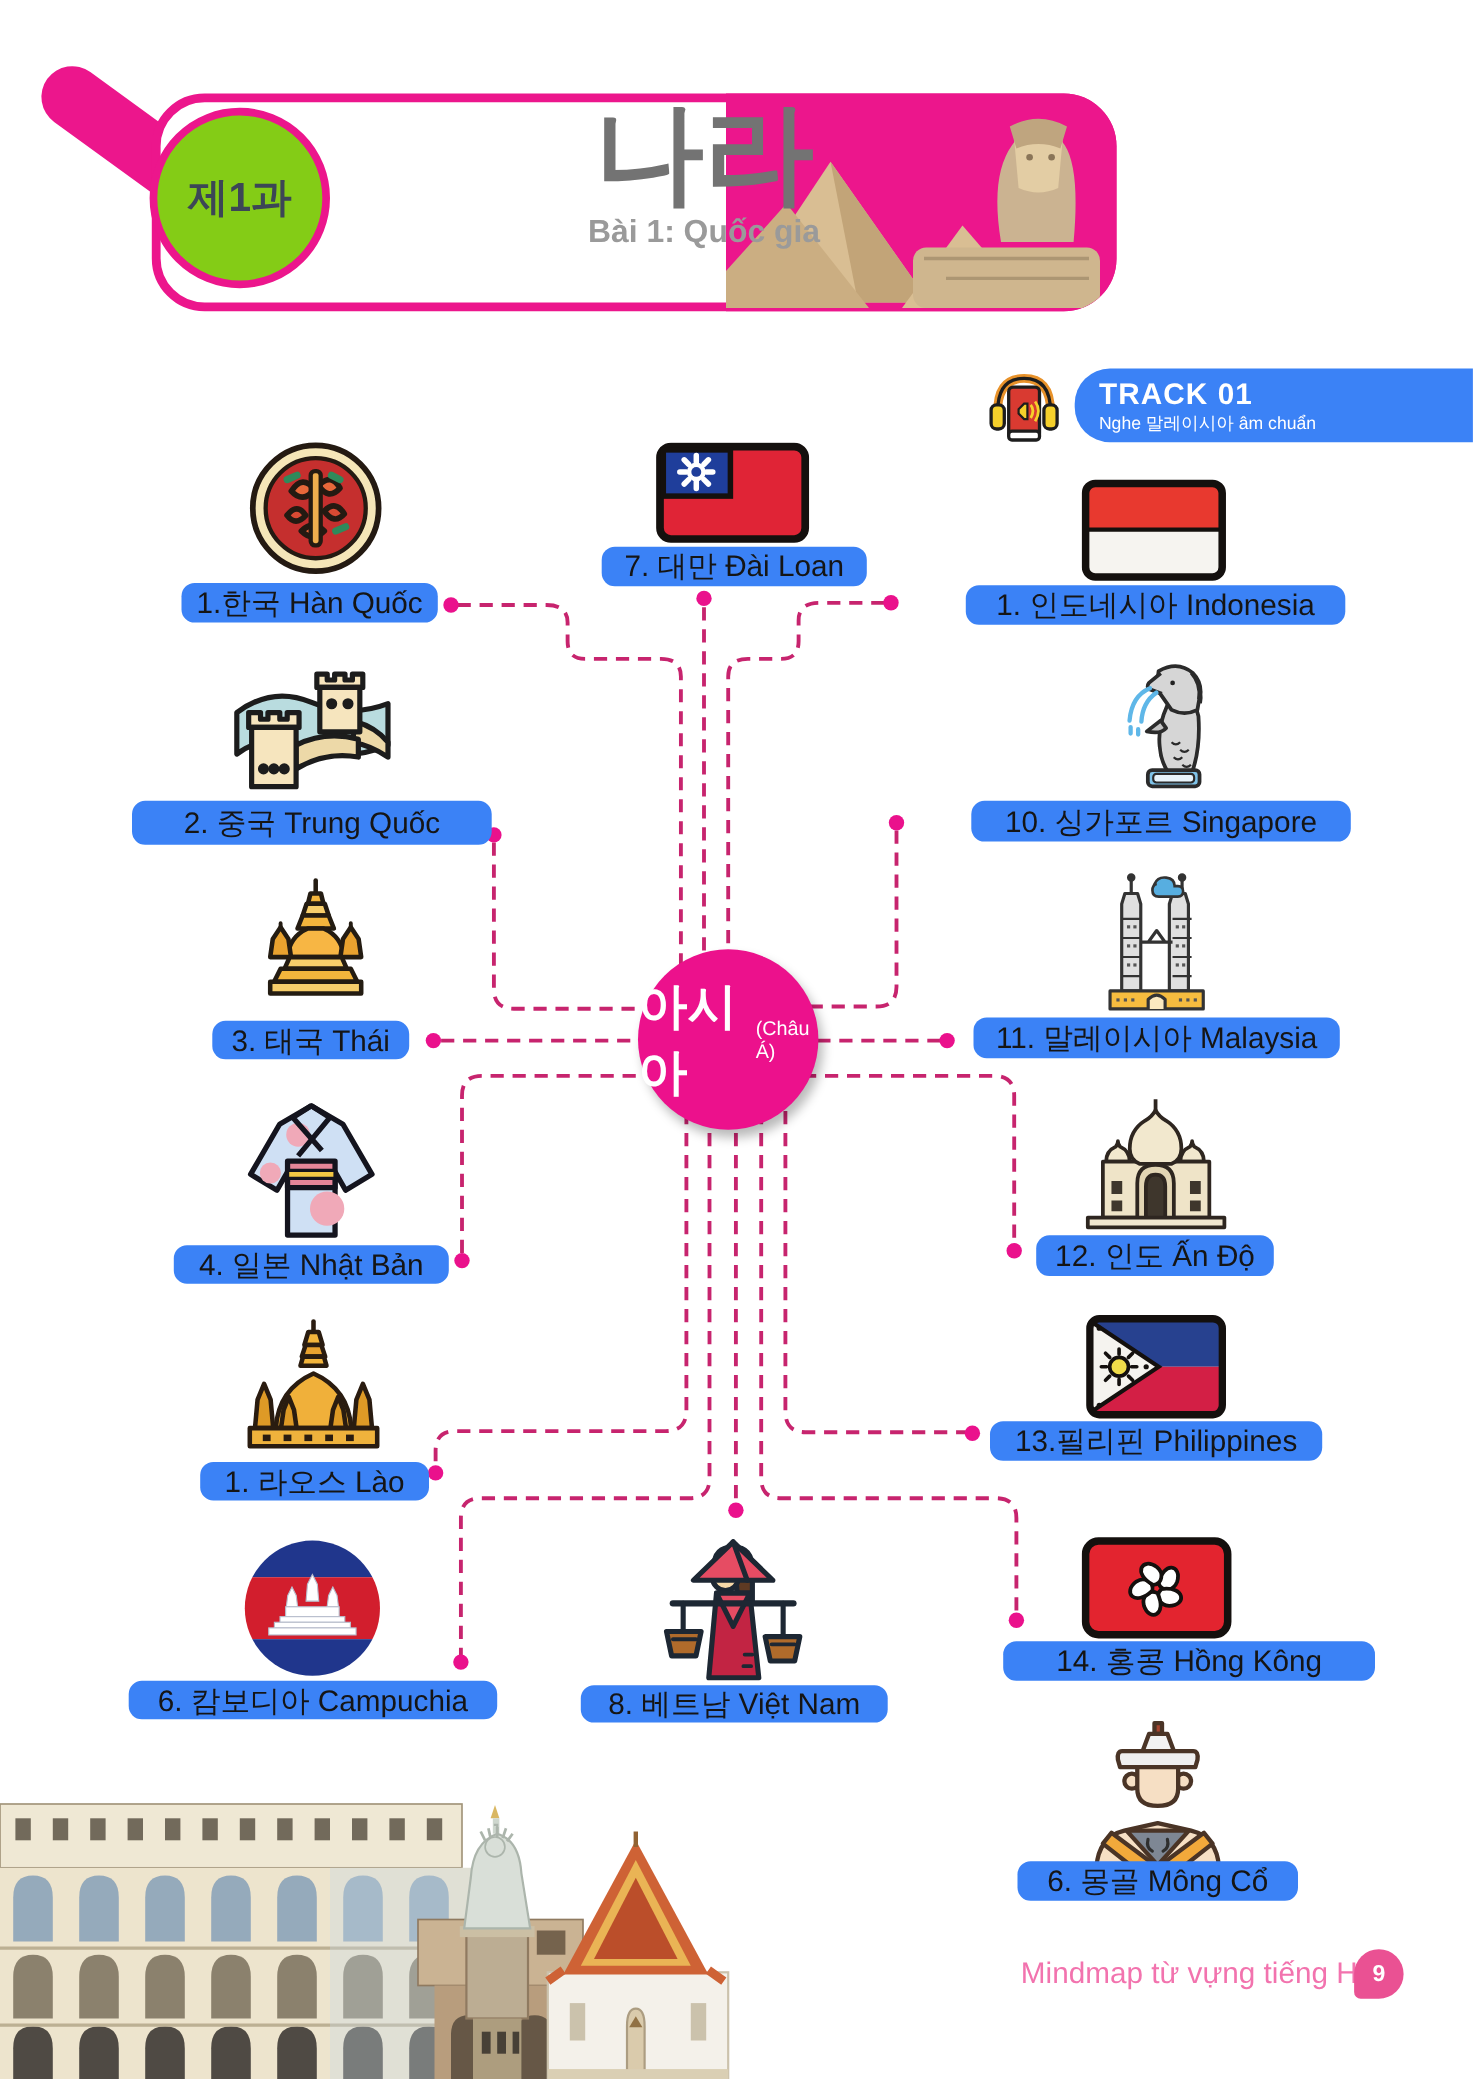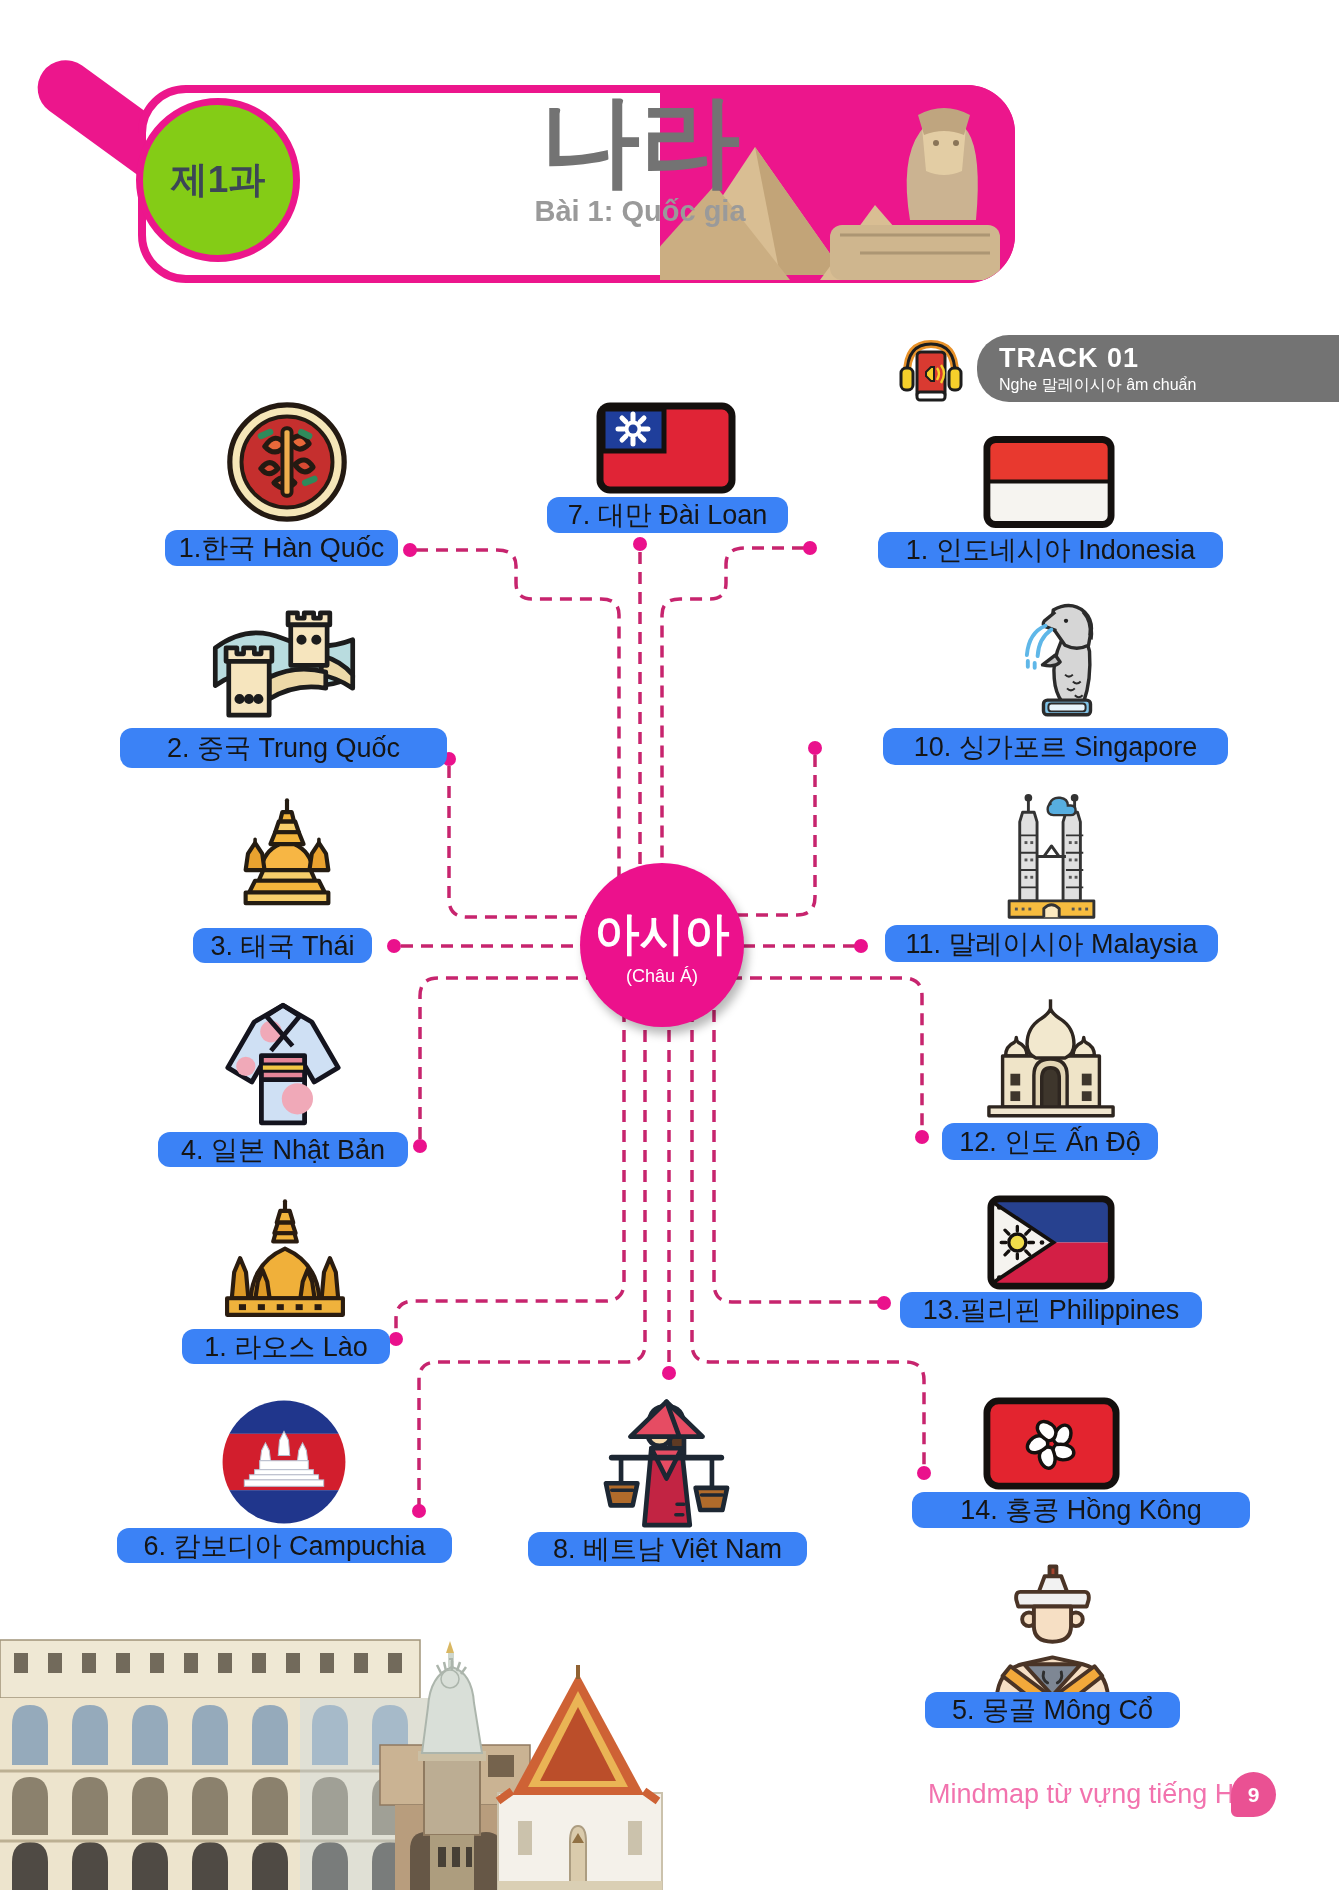--- a/index.html
+++ b/index.html
@@ -14,30 +14,30 @@
   .header-block{left:660px;top:85px;width:355px;height:198px;background:#EC168C;
     border-radius:0 48px 48px 0;overflow:hidden;}
   .lesson-circle{left:136px;top:98px;width:164px;height:164px;border-radius:50%;
     background:#84cc16;border:7px solid #EC168C;box-sizing:border-box;
     display:flex;align-items:center;justify-content:center;}
   .lesson-circle span{font-size:37px;font-weight:bold;color:#3C4656;}
   .title-wrap{left:440px;top:88px;width:400px;text-align:center;}
   .page-title{font-size:100px;font-weight:bold;color:#737373;line-height:1.05;}
   .page-subtitle{font-size:29px;font-weight:bold;color:#9A9A9A;margin-top:2px;}
   
-  .track-badge{left:977px;top:335px;width:362px;height:67px;background:#737373;
+  .track-badge{left:977px;top:335px;width:362px;height:67px;background:#3b82f6;
     border-radius:32px 0 0 32px;color:#fff;padding:8px 0 0 22px;box-sizing:border-box;}
   .track-label{font-size:27px;font-weight:bold;letter-spacing:1px;}
   .track-sub{font-size:16px;margin-top:1px;}
   .track-icon{left:893px;top:330px;}
   
   .connectors{left:0;top:0;}
   .center-node{left:580px;top:863px;width:164px;height:164px;border-radius:50%;
     background:#EC118C;box-shadow:4px 7px 10px rgba(0,0,0,.28);
-    display:flex;flex-direction:column;align-items:center;justify-content:center;color:#fff;}
+    display:flex;flex-direction:row;align-items:center;justify-content:center;color:#fff;}
   .center-kr{font-size:45px;font-weight:bold;}
   .center-vn{font-size:18px;margin-top:2px;}
   .pill{position:absolute;background:#3b82f6;border-radius:12px;color:#151515;
     font-size:27px;display:flex;align-items:center;justify-content:center;
     white-space:nowrap;}
   .icon-box{position:absolute;}
   
   .footer-text{left:928px;top:1779px;font-size:27px;color:#F273AE;}
   .page-bubble{left:1231px;top:1772px;width:45px;height:45px;background:#EA5193;
     border-radius:50% 50% 50% 6px;display:flex;align-items:center;justify-content:center;
@@ -403,21 +403,21 @@
     <circle cx="45" cy="58" r="7" fill="#F6DFC4"></circle>
     <circle cx="93" cy="58" r="7" fill="#F6DFC4"></circle>
     <path d="M50 45 h38 v20 q0 16 -19 16 q-19 0 -19 -16 z" fill="#F6DFC4"></path>
     <path d="M12 138 q2 -28 26 -34 l31 -7 31 7 q24 6 26 34 z" fill="#F6DFC4"></path>
     <path d="M26 106 L69 138 L46 138 L18 116 z" fill="#F2A93B"></path>
     <path d="M112 106 L69 138 L92 138 L120 116 z" fill="#F2A93B"></path>
     <path d="M40 104 h58 L69 136 z" fill="#7E8794"></path>
     <path d="M60 112 q-2 8 4 11 M78 112 q2 8 -4 11" fill="none" stroke="#2f2f2f" stroke-width="3"></path>
   </g>
 </svg>
-<div class="pill" style="left:925px;top:1692px;width:255px;height:36px">5. 몽골 Mông Cổ</div>
+<div class="pill" style="left:925px;top:1692px;width:255px;height:36px">6. 몽골 Mông Cổ</div>
 
 <div class="abs center-node">
   <div class="center-kr">아시아</div>
   <div class="center-vn">(Châu Á)</div>
 </div>
 
 <svg class="abs landmarks" width="665" height="295" viewBox="0 0 665 295" opacity="0.95">
 
   <g>
     <rect x="0" y="45" width="420" height="58" fill="#EFE7D2" stroke="#9C8F73" stroke-width="1.5"></rect>

